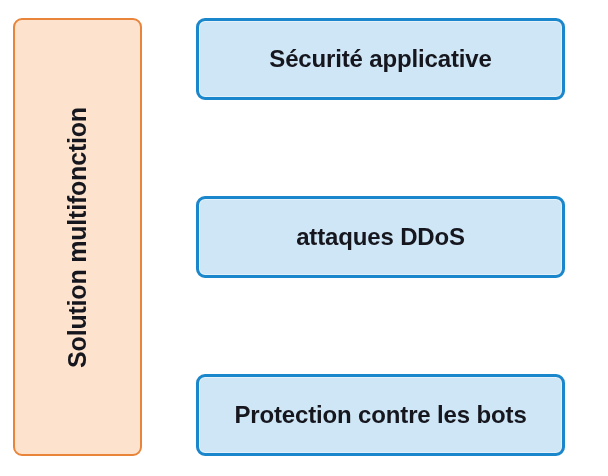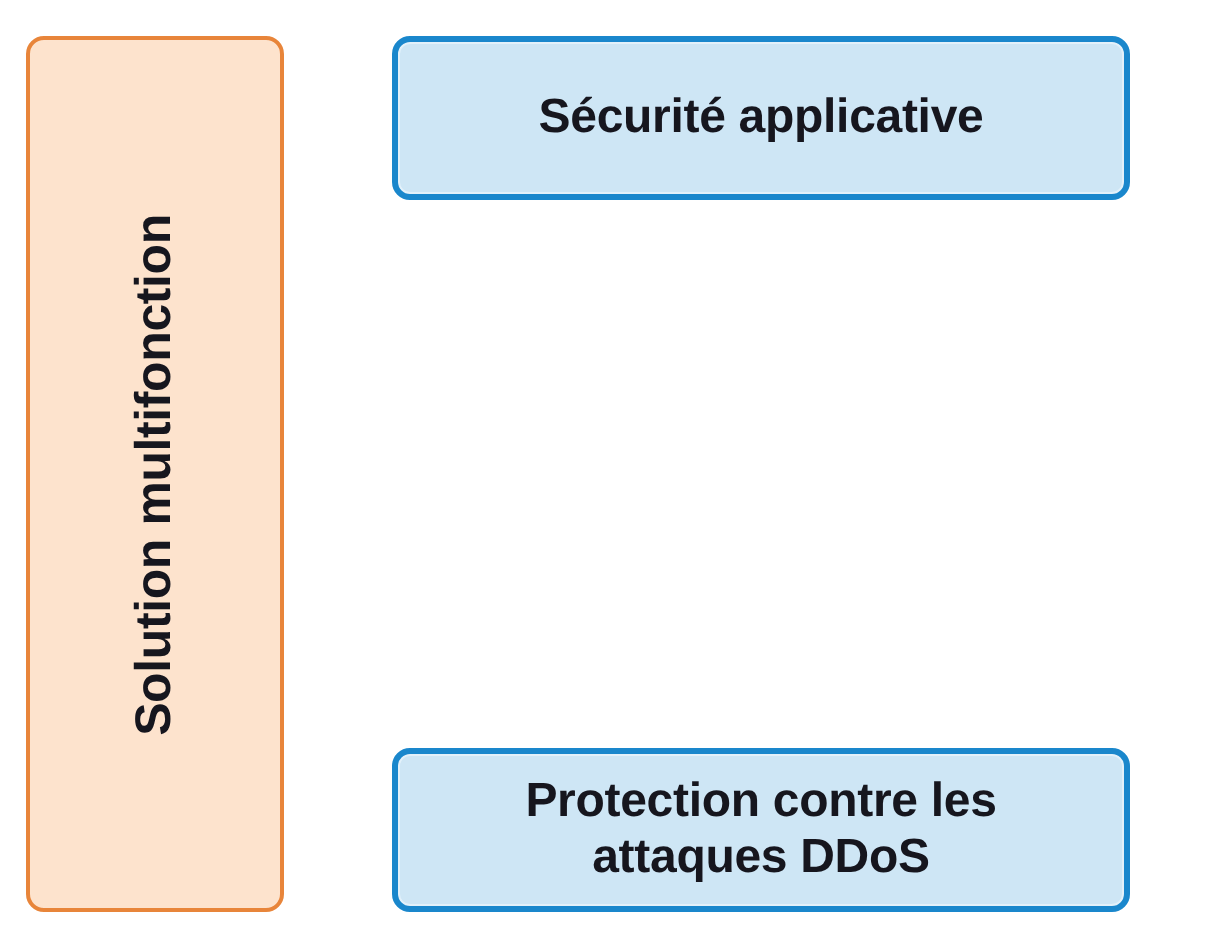--- a/index.html
+++ b/index.html
@@ -98,21 +98,25 @@
 
     <div class="feature-box">
       <div class="feature-box-label">
         <span class="line">Sécurité applicative</span>
       </div>
     </div>
 
 
     <div class="feature-box">
       <div class="feature-box-label">
-        <span class="line">Protection contre les</span>
         <span class="line">attaques DDoS</span>
       </div>
     </div>
 
+    <div class="feature-box">
+      <div class="feature-box-label">
+        <span class="line">Protection contre les bots</span>
+      </div>
+    </div>
 
 
   </div>
 </div>
 
 </body></html>

